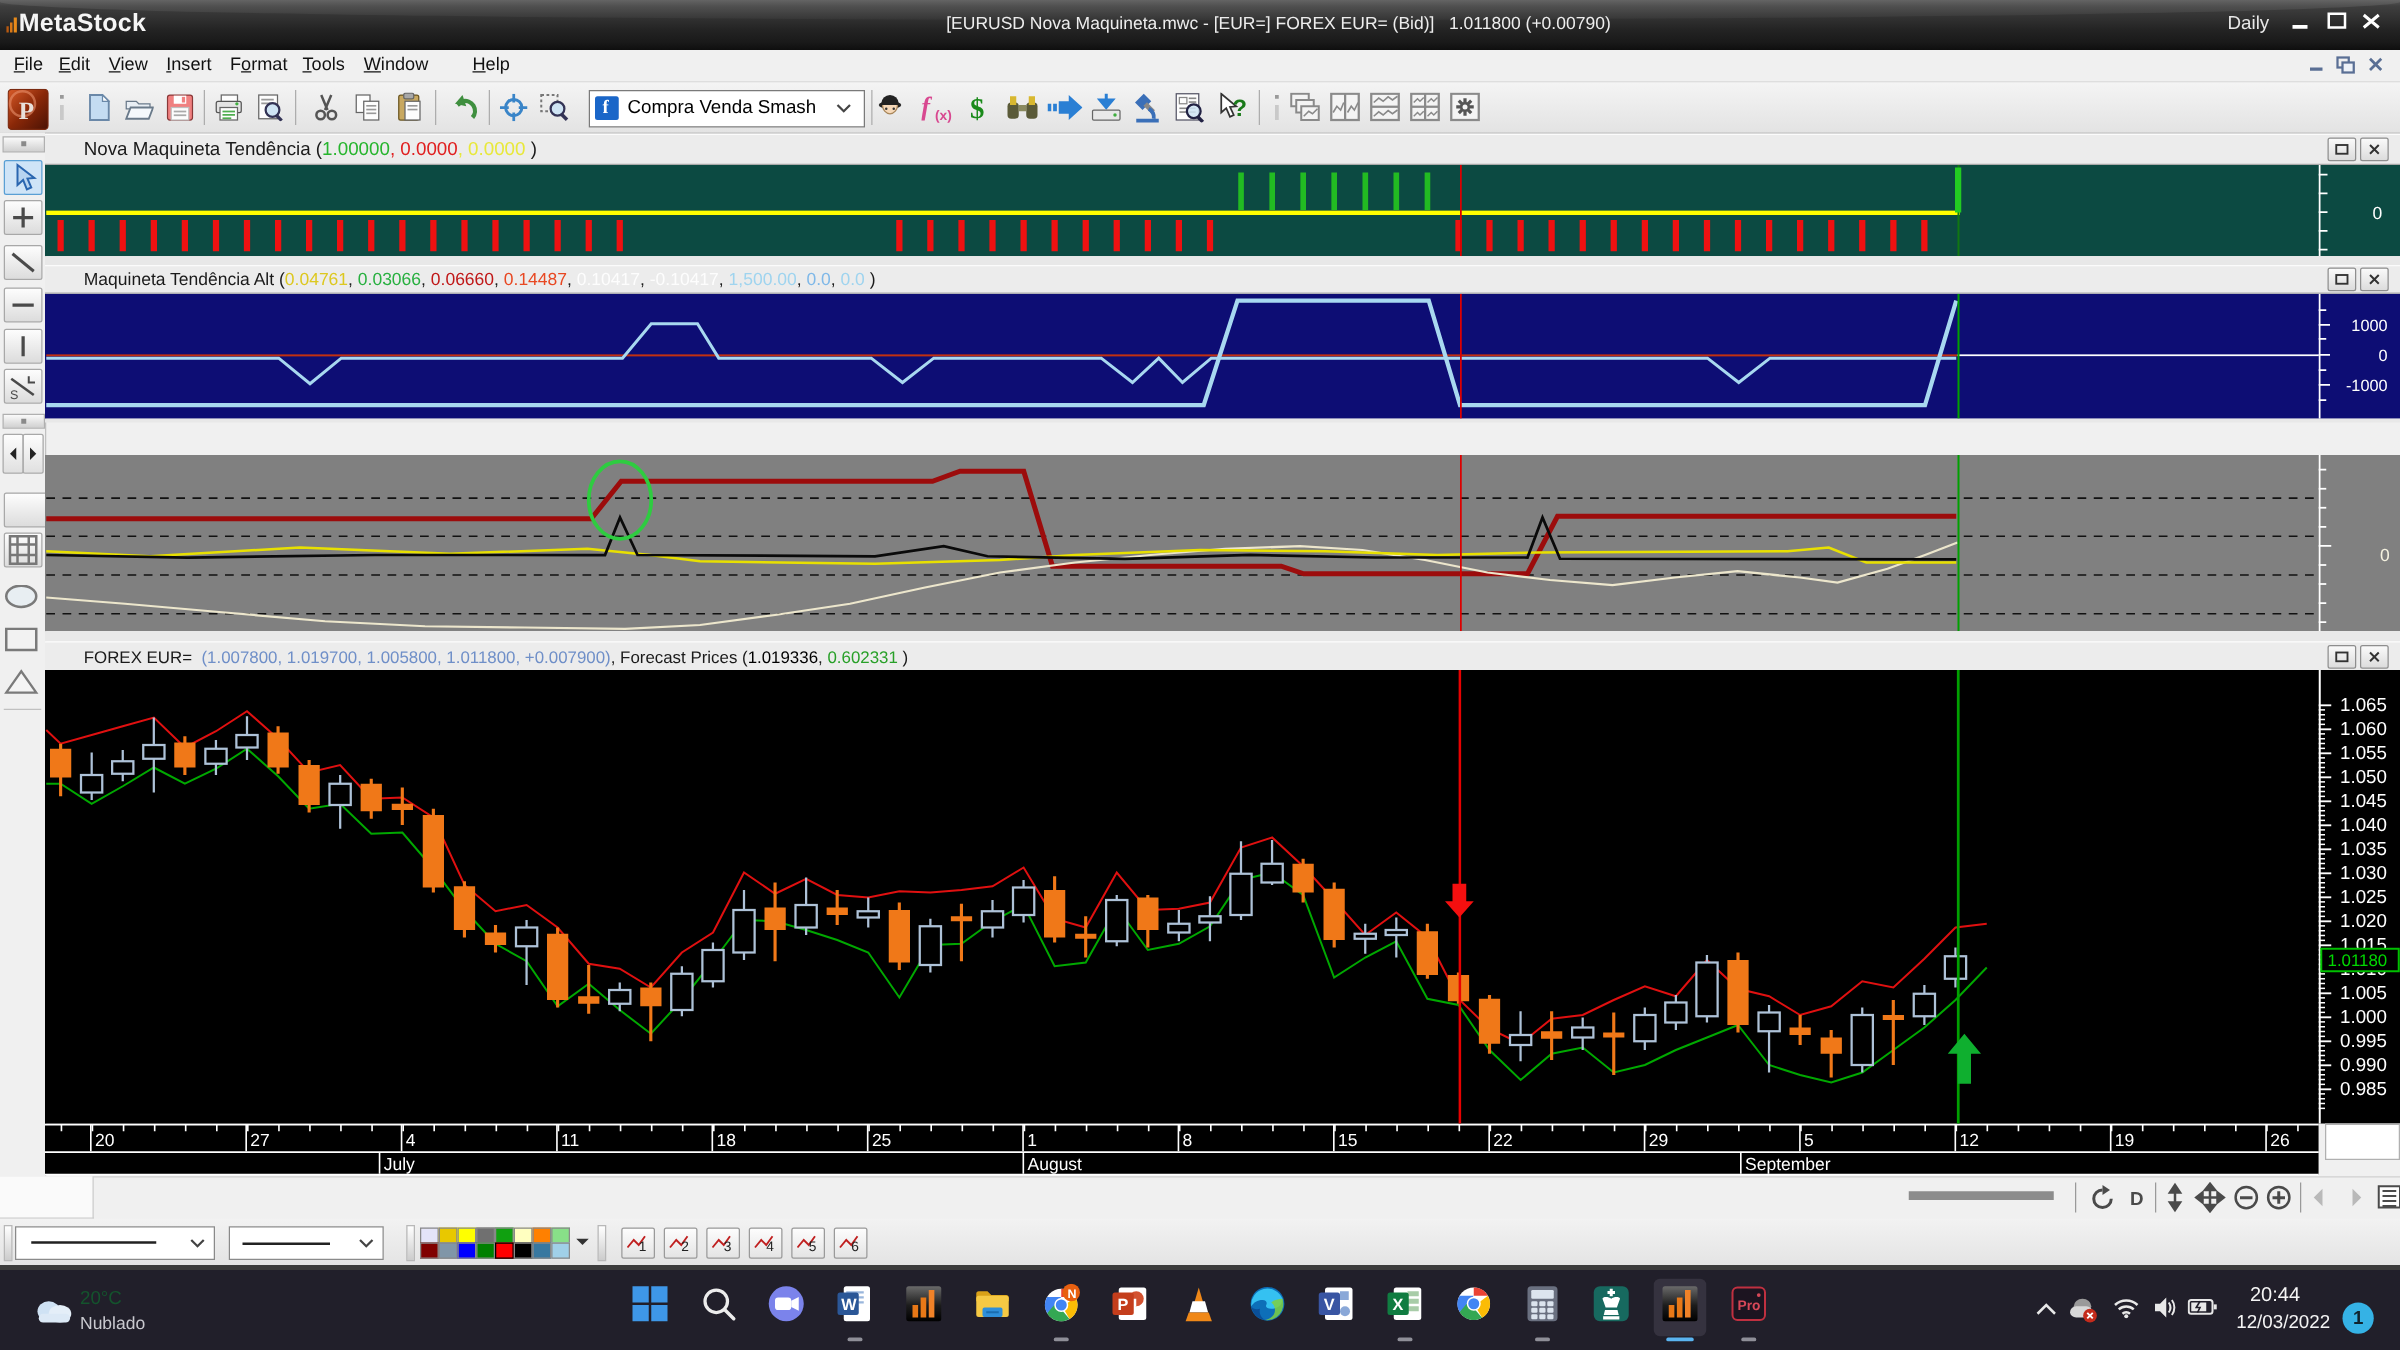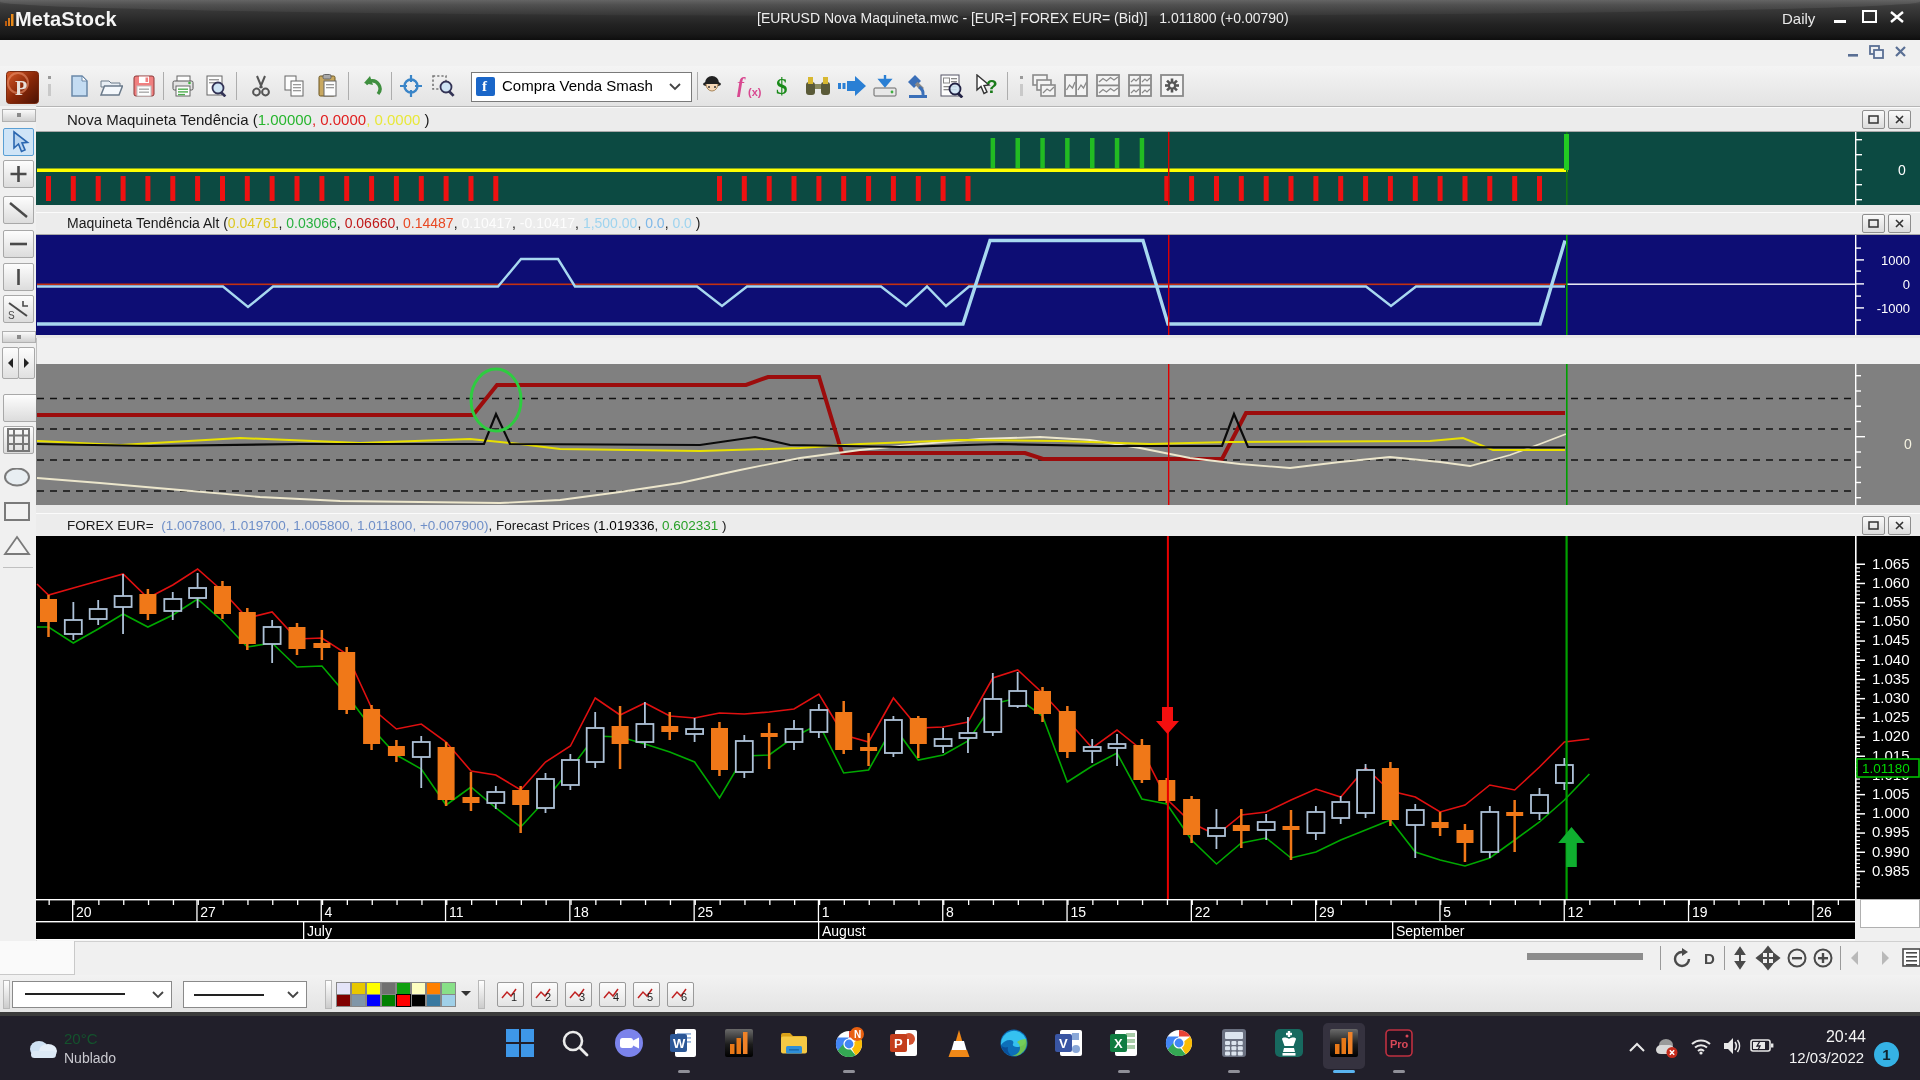--- a/index.html
+++ b/index.html
@@ -52,20 +52,30 @@
   </svg>
   <div class="abs" id="logo">MetaStock</div>
   <div class="abs" id="titletext">[EURUSD Nova Maquineta.mwc - [EUR=] FOREX EUR= (Bid)]&nbsp;&nbsp;&nbsp;1.011800 (+0.00790)</div>
   <div class="abs" id="daily">Daily</div>
   <svg class="abs" style="left:1830px;top:8px" width="84" height="20">
     <rect x="4" y="12" width="12" height="3" fill="#fff"></rect>
     <rect x="33" y="3" width="13" height="11" fill="none" stroke="#fff" stroke-width="2"></rect>
     <path d="M61 4 L73 14 M73 4 L61 14" stroke="#fff" stroke-width="2.4"></path>
   </svg>
 
+  <div class="abs" id="menubar">
+    <span style="left:11px"><u>F</u>ile</span>
+    <span style="left:47px"><u>E</u>dit</span>
+    <span style="left:87px"><u>V</u>iew</span>
+    <span style="left:133px"><u>I</u>nsert</span>
+    <span style="left:184px">F<u>o</u>rmat</span>
+    <span style="left:242px"><u>T</u>ools</span>
+    <span style="left:291px"><u>W</u>indow</span>
+    <span style="left:378px"><u>H</u>elp</span>
+  </div>
   <svg class="abs" style="left:1846px;top:44px" width="66" height="16">
     <rect x="2" y="10" width="10" height="2.6" fill="#5a6f94"></rect>
     <rect x="24" y="2" width="9" height="8" fill="none" stroke="#5a6f94" stroke-width="1.8"></rect>
     <rect x="28" y="6" width="9" height="8" fill="#eef2f8" stroke="#5a6f94" stroke-width="1.8"></rect>
     <path d="M50 3 L59 12 M59 3 L50 12" stroke="#5a6f94" stroke-width="2.2"></path>
   </svg>
 
   <div class="abs" id="toolbar"></div>
   <div id="tbicons">
       <div class="abs" style="left: 6px; top: 71px; width: 33px; height: 33px;"><svg width="33" height="33">
@@ -1089,18 +1099,18 @@
       <svg class="abs" style="left:1722px;top:1037px" width="20" height="18">
         <path d="M2 6 v6 h4 l5 5 v-16 l-5 5 z" fill="#e8e8e8"></path>
         <path d="M13 5 a7 7 0 0 1 0 8 M15.5 3 a10 10 0 0 1 0 12" fill="none" stroke="#e8e8e8" stroke-width="1.6"></path>
       </svg>
       <svg class="abs" style="left:1750px;top:1038px" width="24" height="15">
         <rect x="1" y="2" width="19" height="11" rx="2" fill="none" stroke="#e8e8e8" stroke-width="1.6"></rect>
         <rect x="21" y="5.5" width="2.4" height="4" fill="#e8e8e8"></rect>
         <rect x="3" y="4" width="12" height="7" fill="#e8e8e8"></rect>
         <path d="M10 3 l-3 5 h3 l-2 4" stroke="#211f2a" stroke-width="1.3" fill="none"></path>
       </svg>
-      <div class="abs" style="left:1800px;top:1028px;color:#f4f4f4;font-size:16px;text-align:right;width:66px">20:44</div>
+      <div class="abs" style="left:1800px;top:1028px;color:#f4f4f4;font-size:16px;text-align:left;width:66px">20:44</div>
       <div class="abs" style="left:1789px;top:1049px;color:#f4f4f4;font-size:15px">12/03/2022</div>
       <div class="abs" style="left:1874px;top:1042px;width:25px;height:25px;border-radius:50%;background:#35b2e5;color:#10242e;font-size:15px;font-weight:bold;text-align:center;line-height:25px">1</div>
     </div>
 
 </div>
 
 </body></html>

